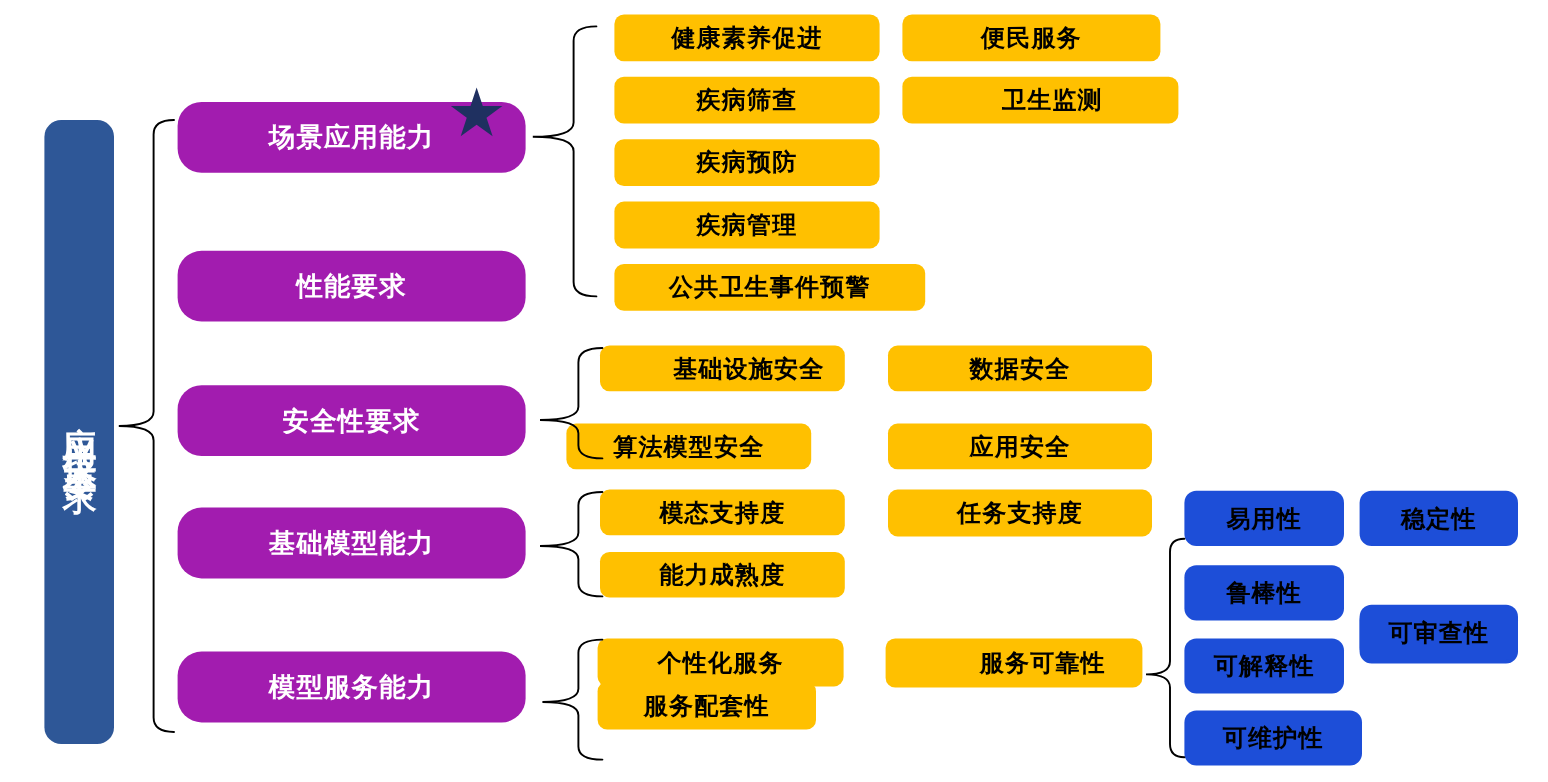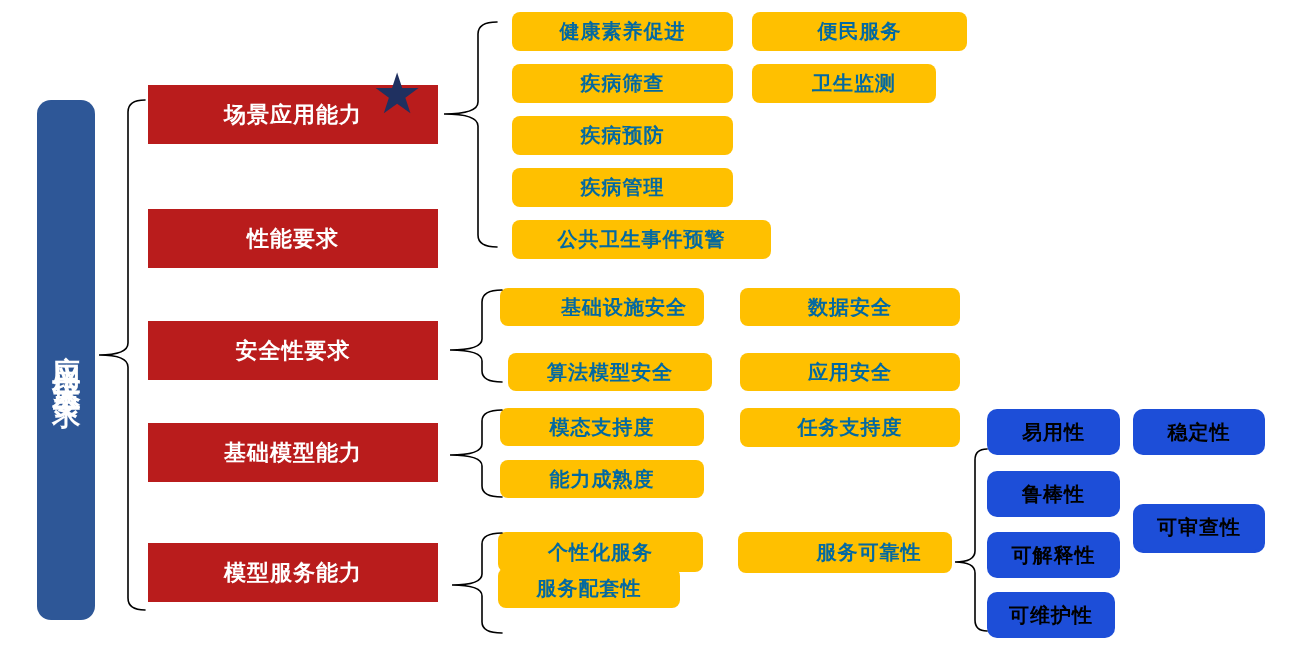--- a/index.html
+++ b/index.html
@@ -2,22 +2,22 @@
 <html><head>
 <meta charset="utf-8">
 <style>
   html,body{margin:0;padding:0;background:#ffffff;}
   body{font-family:"Liberation Sans",sans-serif;}
   .canvas{position:relative;width:1290px;height:652px;background:#ffffff;overflow:hidden;}
   .node{position:absolute;display:flex;align-items:center;justify-content:center;
         font-weight:700;box-sizing:border-box;letter-spacing:1px;}
   .root{background:#2E5797;color:#ffffff;border-radius:14px;font-size:28px;}
   .root .vtext{writing-mode:vertical-rl;text-orientation:upright;letter-spacing:9px;line-height:1;}
-  .branch{background:#b91c1c;color:#ffffff;border-radius:0;font-size:22px;}
-  .leaf{background:#FFC000;color:#0369a1;border-radius:8px;font-size:20px;}
+  .branch{background:#a21caf;color:#ffffff;border-radius:20px;font-size:22px;}
+  .leaf{background:#FFC000;color:#000000;border-radius:8px;font-size:20px;}
   .grayleaf{background:#1d4ed8;color:#000000;border-radius:10px;font-size:20px;}
   .star{position:absolute;color:#1F3060;font-size:56px;line-height:1;z-index:5;}
   svg.braces{position:absolute;left:0;top:0;z-index:1;}
   svg.braces path{fill:none;stroke:#000000;stroke-width:1.6;stroke-linecap:round;}
 </style>
 </head>
 <body>
 
 <div class="canvas">
 
@@ -44,36 +44,36 @@
   <div class="node branch" style="left:148px;top:423px;width:290px;height:59px;">基础模型能力</div>
 
   <div class="node branch" style="left:148px;top:543px;width:290px;height:59px;">模型服务能力</div>
 
   <div class="node leaf" style="left:512px;top:12px;width:221px;height:39px;">健康素养促进</div>
   <div class="node leaf" style="left:512px;top:64px;width:221px;height:39px;">疾病筛查</div>
   <div class="node leaf" style="left:512px;top:116px;width:221px;height:39px;">疾病预防</div>
   <div class="node leaf" style="left:512px;top:168px;width:221px;height:39px;">疾病管理</div>
   <div class="node leaf" style="left:512px;top:220px;width:259px;height:39px;">公共卫生事件预警</div>
   <div class="node leaf" style="left:752px;top:12px;width:215px;height:39px;">便民服务</div>
-  <div class="node leaf" style="left:752px;top:64px;width:184px;height:39px;padding-left:20px;">卫生监测</div>
+  <div class="node leaf" style="left:752px;top:64px;width:230px;height:39px;padding-left:20px;">卫生监测</div>
 
   <div class="node leaf" style="left:500px;top:288px;width:204px;height:38px;padding-left:44px;">基础设施安全</div>
-  <div class="node leaf" style="left:508px;top:353px;width:204px;height:38px;">算法模型安全</div>
+  <div class="node leaf" style="left:472px;top:353px;width:204px;height:38px;">算法模型安全</div>
   <div class="node leaf" style="left:740px;top:288px;width:220px;height:38px;">数据安全</div>
   <div class="node leaf" style="left:740px;top:353px;width:220px;height:38px;">应用安全</div>
 
   <div class="node leaf" style="left:500px;top:408px;width:204px;height:38px;">模态支持度</div>
   <div class="node leaf" style="left:500px;top:460px;width:204px;height:38px;">能力成熟度</div>
   <div class="node leaf" style="left:740px;top:408px;width:220px;height:39px;">任务支持度</div>
 
   <div class="node leaf" style="left:498px;top:532px;width:205px;height:40px;">个性化服务</div>
   <div class="node leaf" style="left:498px;top:568px;width:182px;height:40px;">服务配套性</div>
   <div class="node leaf" style="left:738px;top:532px;width:214px;height:41px;padding-left:48px;">服务可靠性</div>
 
   <div class="node grayleaf" style="left:987px;top:409px;width:133px;height:46px;">易用性</div>
   <div class="node grayleaf" style="left:987px;top:471px;width:133px;height:46px;">鲁棒性</div>
   <div class="node grayleaf" style="left:987px;top:532px;width:133px;height:46px;">可解释性</div>
-  <div class="node grayleaf" style="left:987px;top:592px;width:128px;height:46px;">可维护性</div>
+  <div class="node grayleaf" style="left:987px;top:592px;width:148px;height:46px;">可维护性</div>
   <div class="node grayleaf" style="left:1133px;top:409px;width:132px;height:46px;text-align:right;">稳定性</div>
   <div class="node grayleaf" style="left:1133px;top:471px;width:132px;height:46px;margin-top:36px;">公平性</div>
   <div class="node grayleaf" style="left:1133px;top:504px;width:132px;height:46px;">可审查性</div>
 
 </div>
 
 </body></html>

